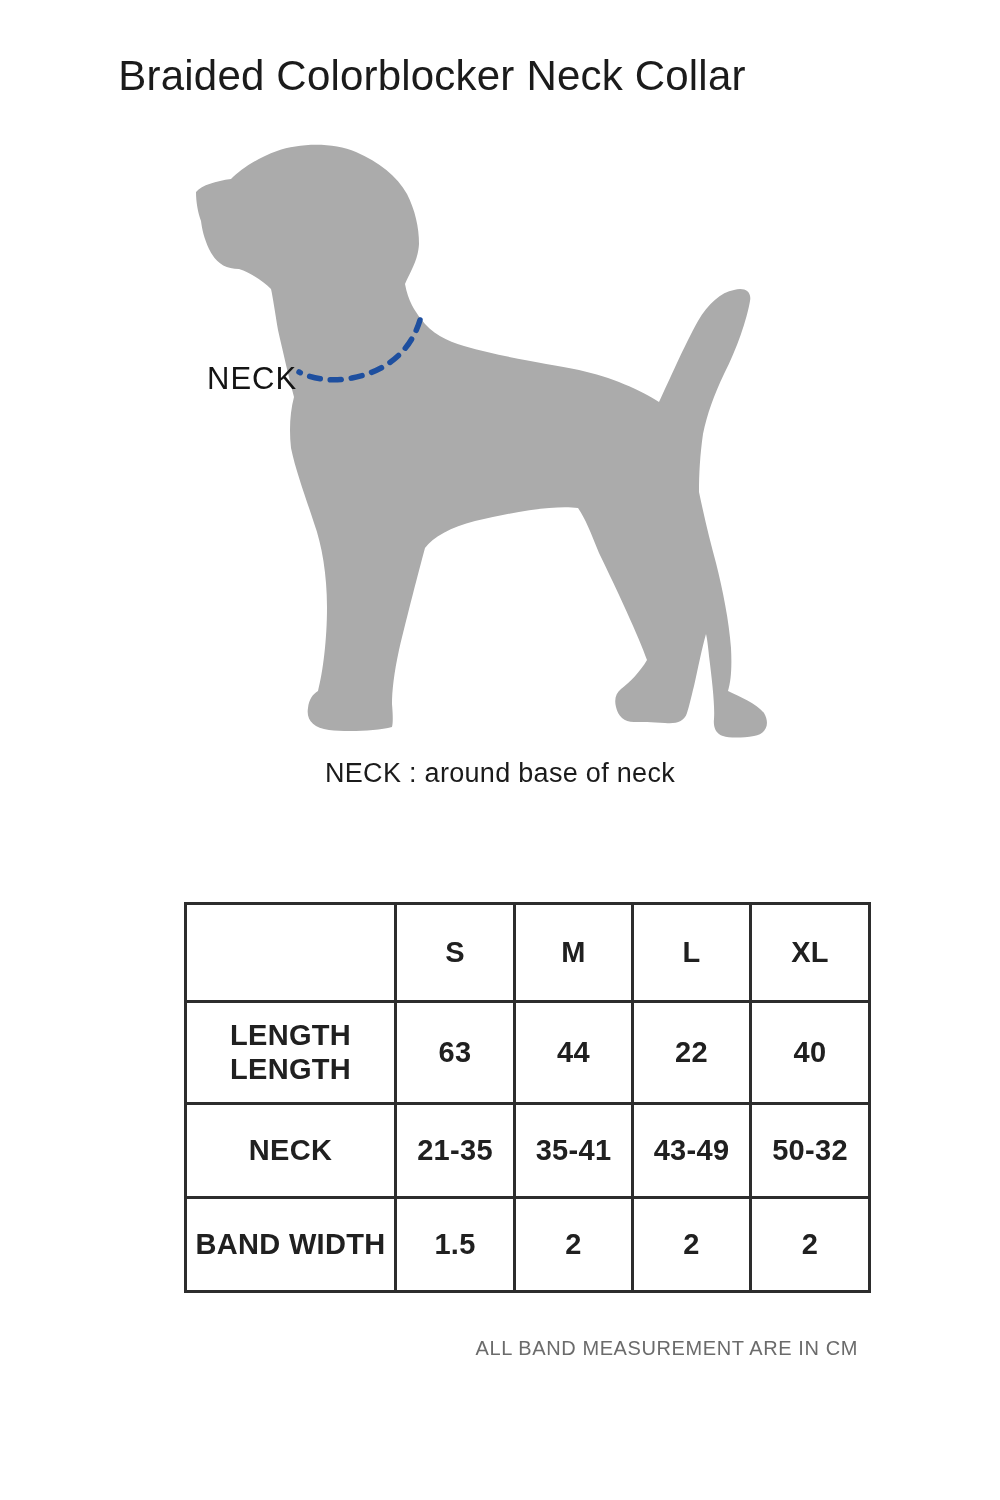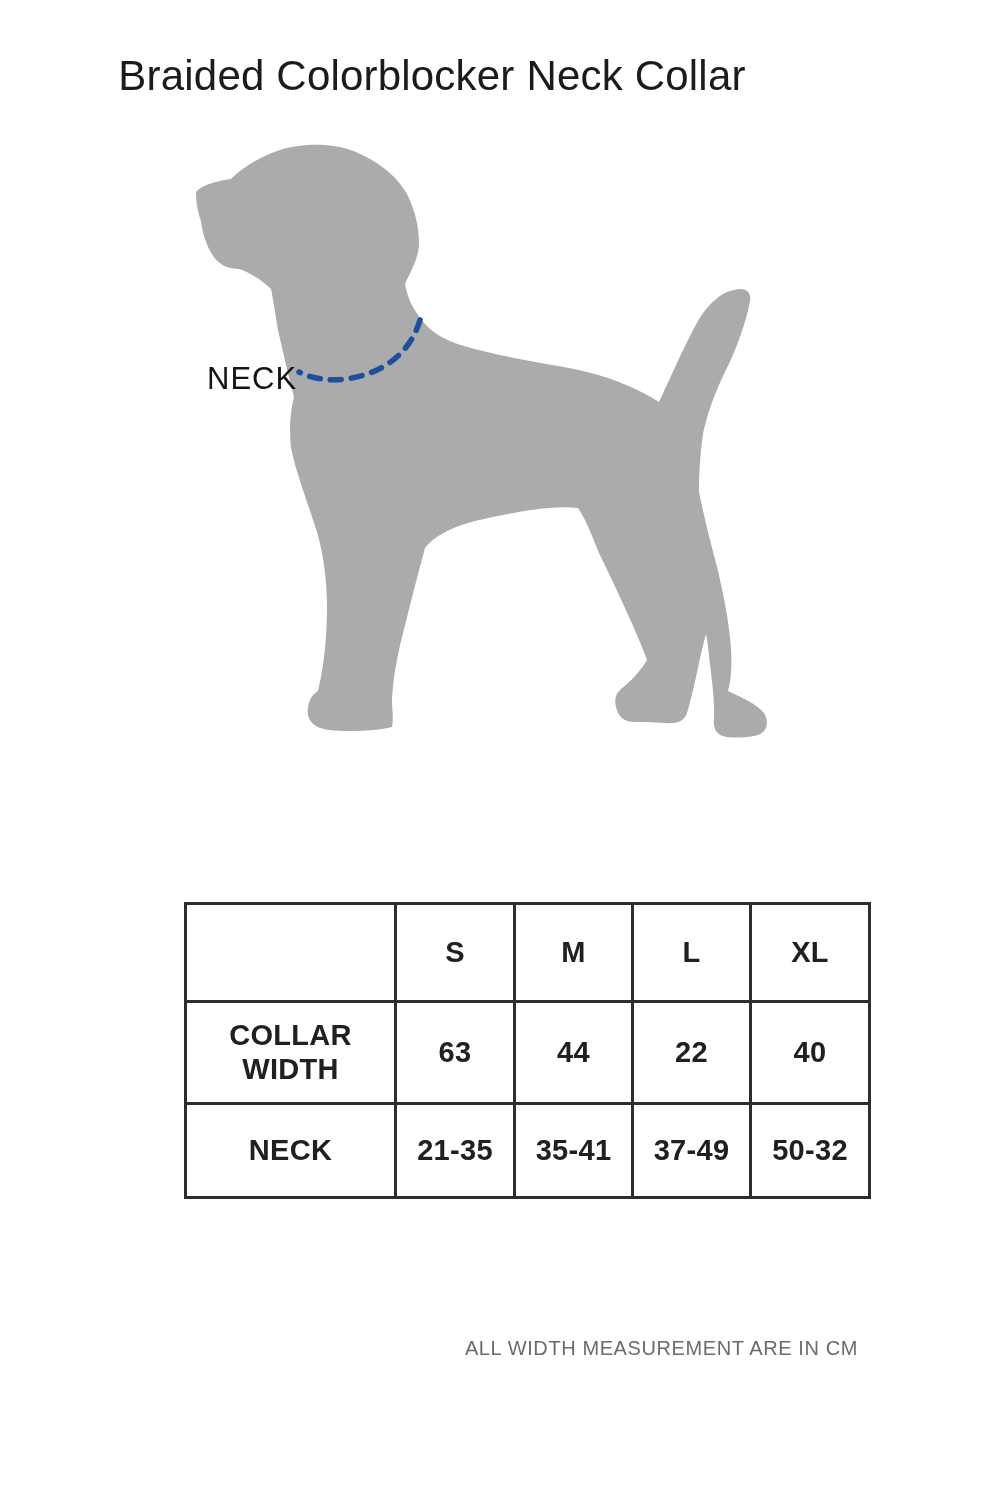--- a/index.html
+++ b/index.html
@@ -119,49 +119,57 @@
              C 263 281 251 273 239 269
              C 225 269 216 263 209 249
              C 204 238 202 229 201 221
              C 198 213 196 202 196 192
              Z" fill="#ABABAB"></path>
     <path d="M 420 320 C 411 350 388 371 352 378 C 331 382 312 379 299 372" fill="none" stroke-width="5.5" stroke-dasharray="11 10" stroke-linecap="round" stroke="#1E4F9F"></path>
   </svg>
 
   <div class="neck-label">NECK</div>
 
+  <div class="diagram-caption">NECK : around base of neck</div>
 
   <table class="size-table">
     <colgroup>
       <col style="width:210px">
       <col style="width:119px">
       <col style="width:118px">
       <col style="width:118px">
       <col style="width:119px">
     </colgroup>
     <tbody>
       <tr class="row-header">
         <th></th>
         <th>S</th>
         <th>M</th>
         <th>L</th>
         <th>XL</th>
       </tr>
       <tr class="row-collar">
-        <th>COLLAR WIDTH</th>
+        <th>LENGTH LENGTH</th>
         <td>63</td>
         <td>44</td>
         <td>22</td>
         <td>40</td>
       </tr>
       <tr class="row-neck">
         <th>NECK</th>
         <td>21-35</td>
         <td>35-41</td>
-        <td>37-49</td>
+        <td>43-49</td>
         <td>50-32</td>
+      </tr>
+      <tr class="row-band">
+        <th>BAND WIDTH</th>
+        <td>1.5</td>
+        <td>2</td>
+        <td>2</td>
+        <td>2</td>
       </tr>
     </tbody>
   </table>
 
-  <div class="footer-note">ALL WIDTH MEASUREMENT ARE IN CM</div>
+  <div class="footer-note">ALL BAND MEASUREMENT ARE IN CM</div>
 
 </div>
 
 </body></html>

